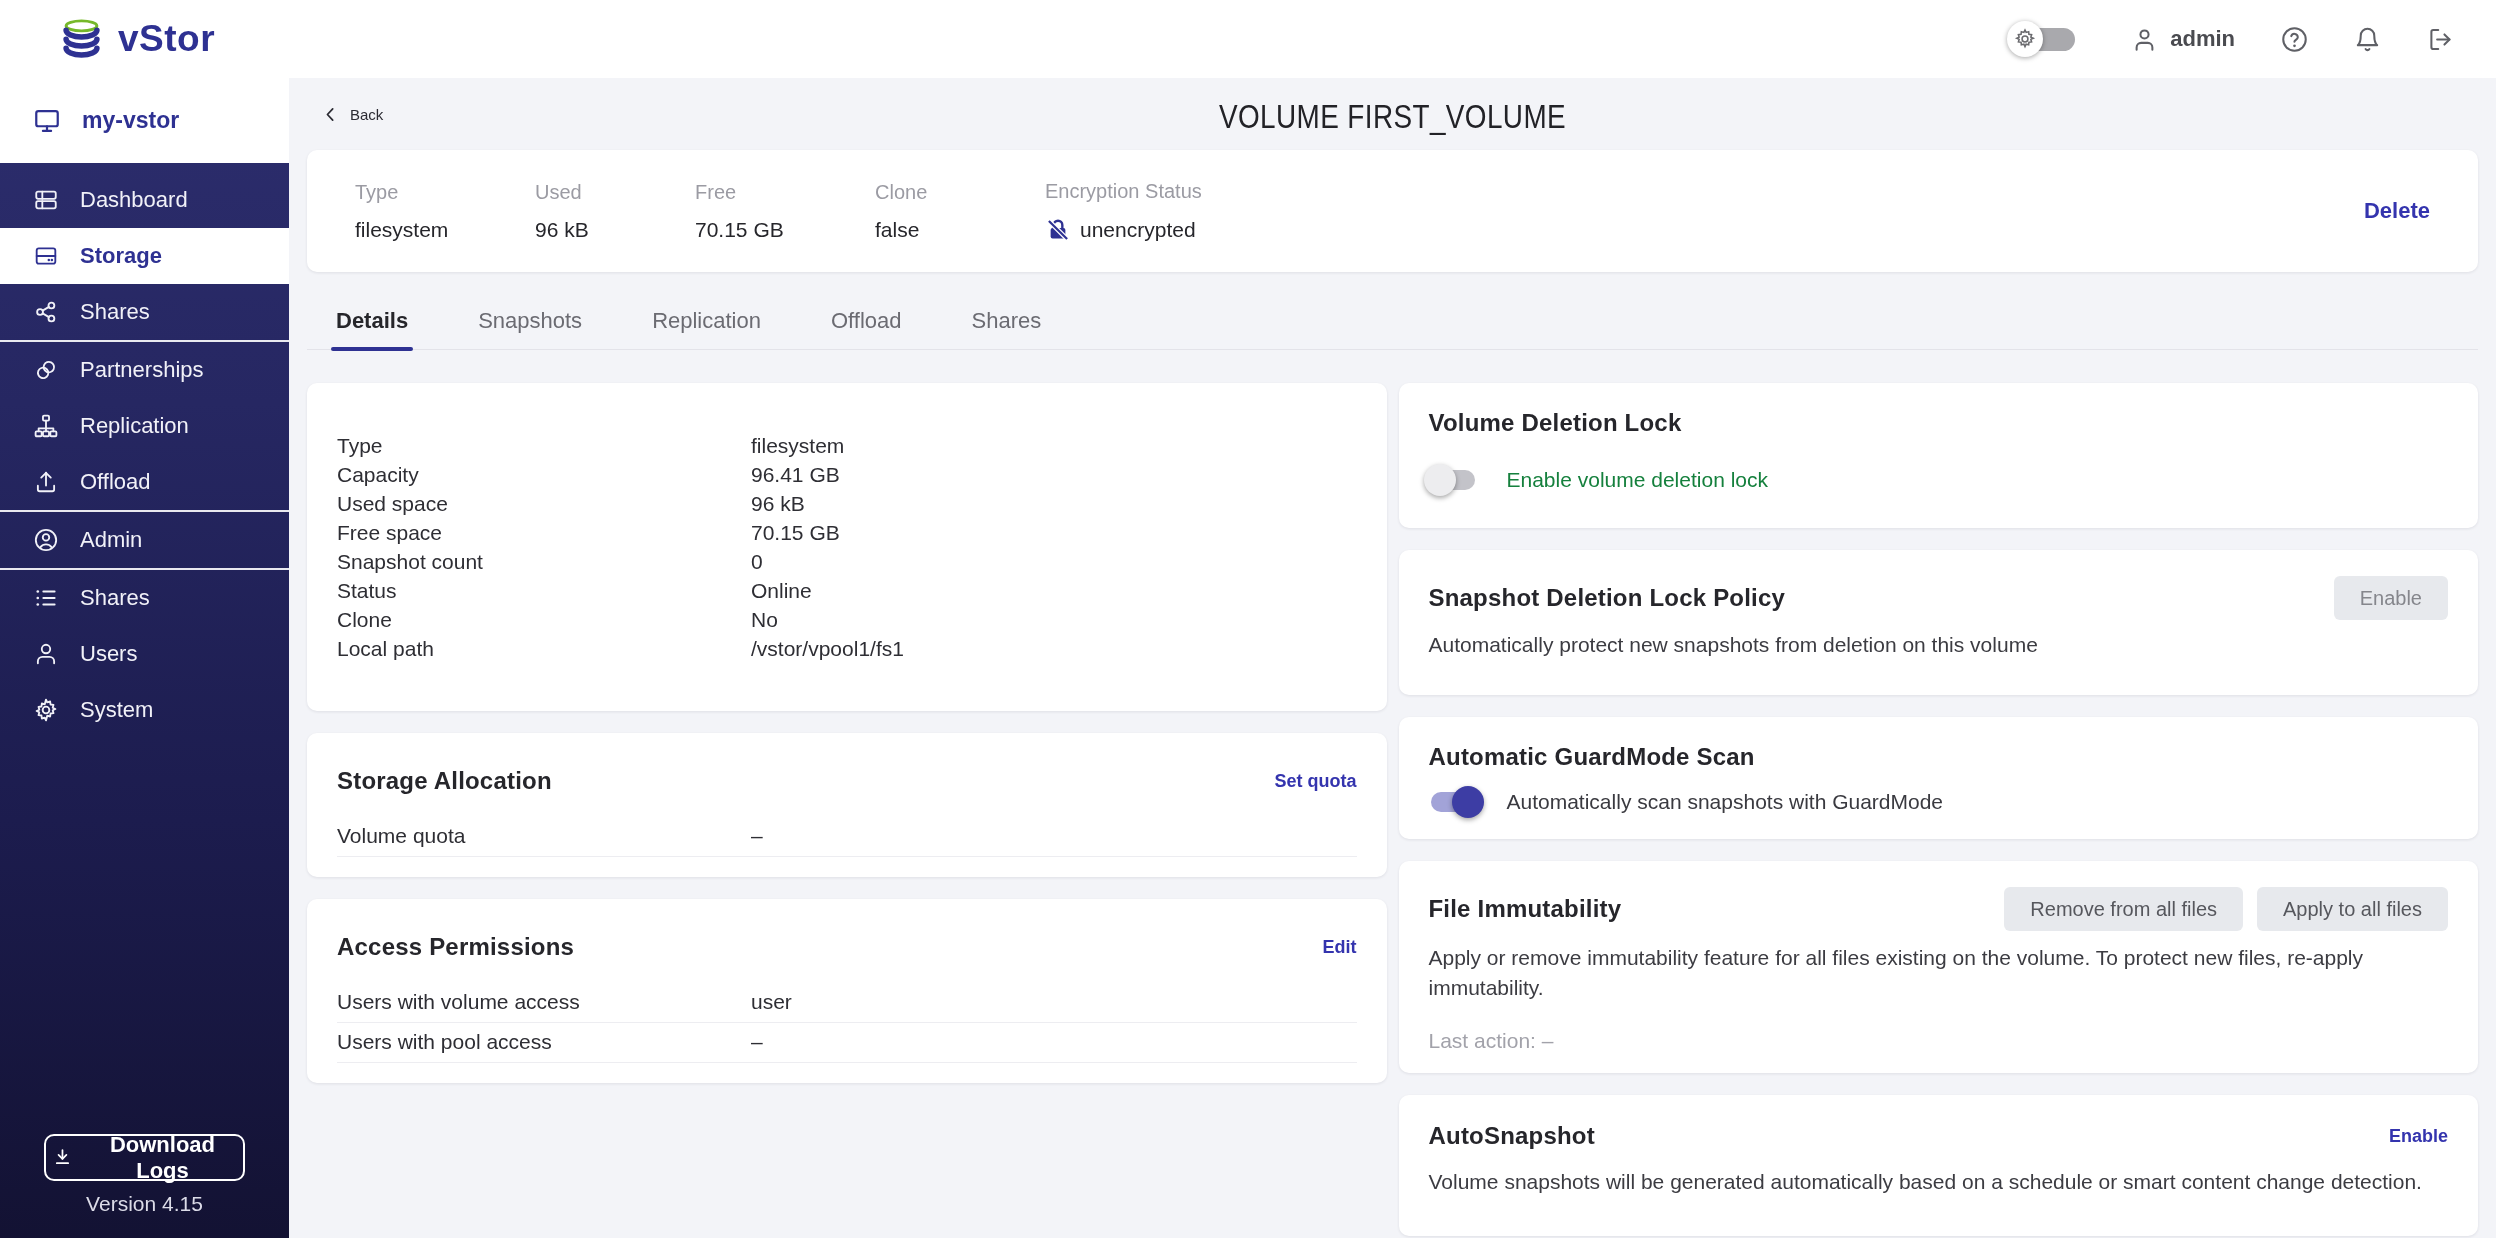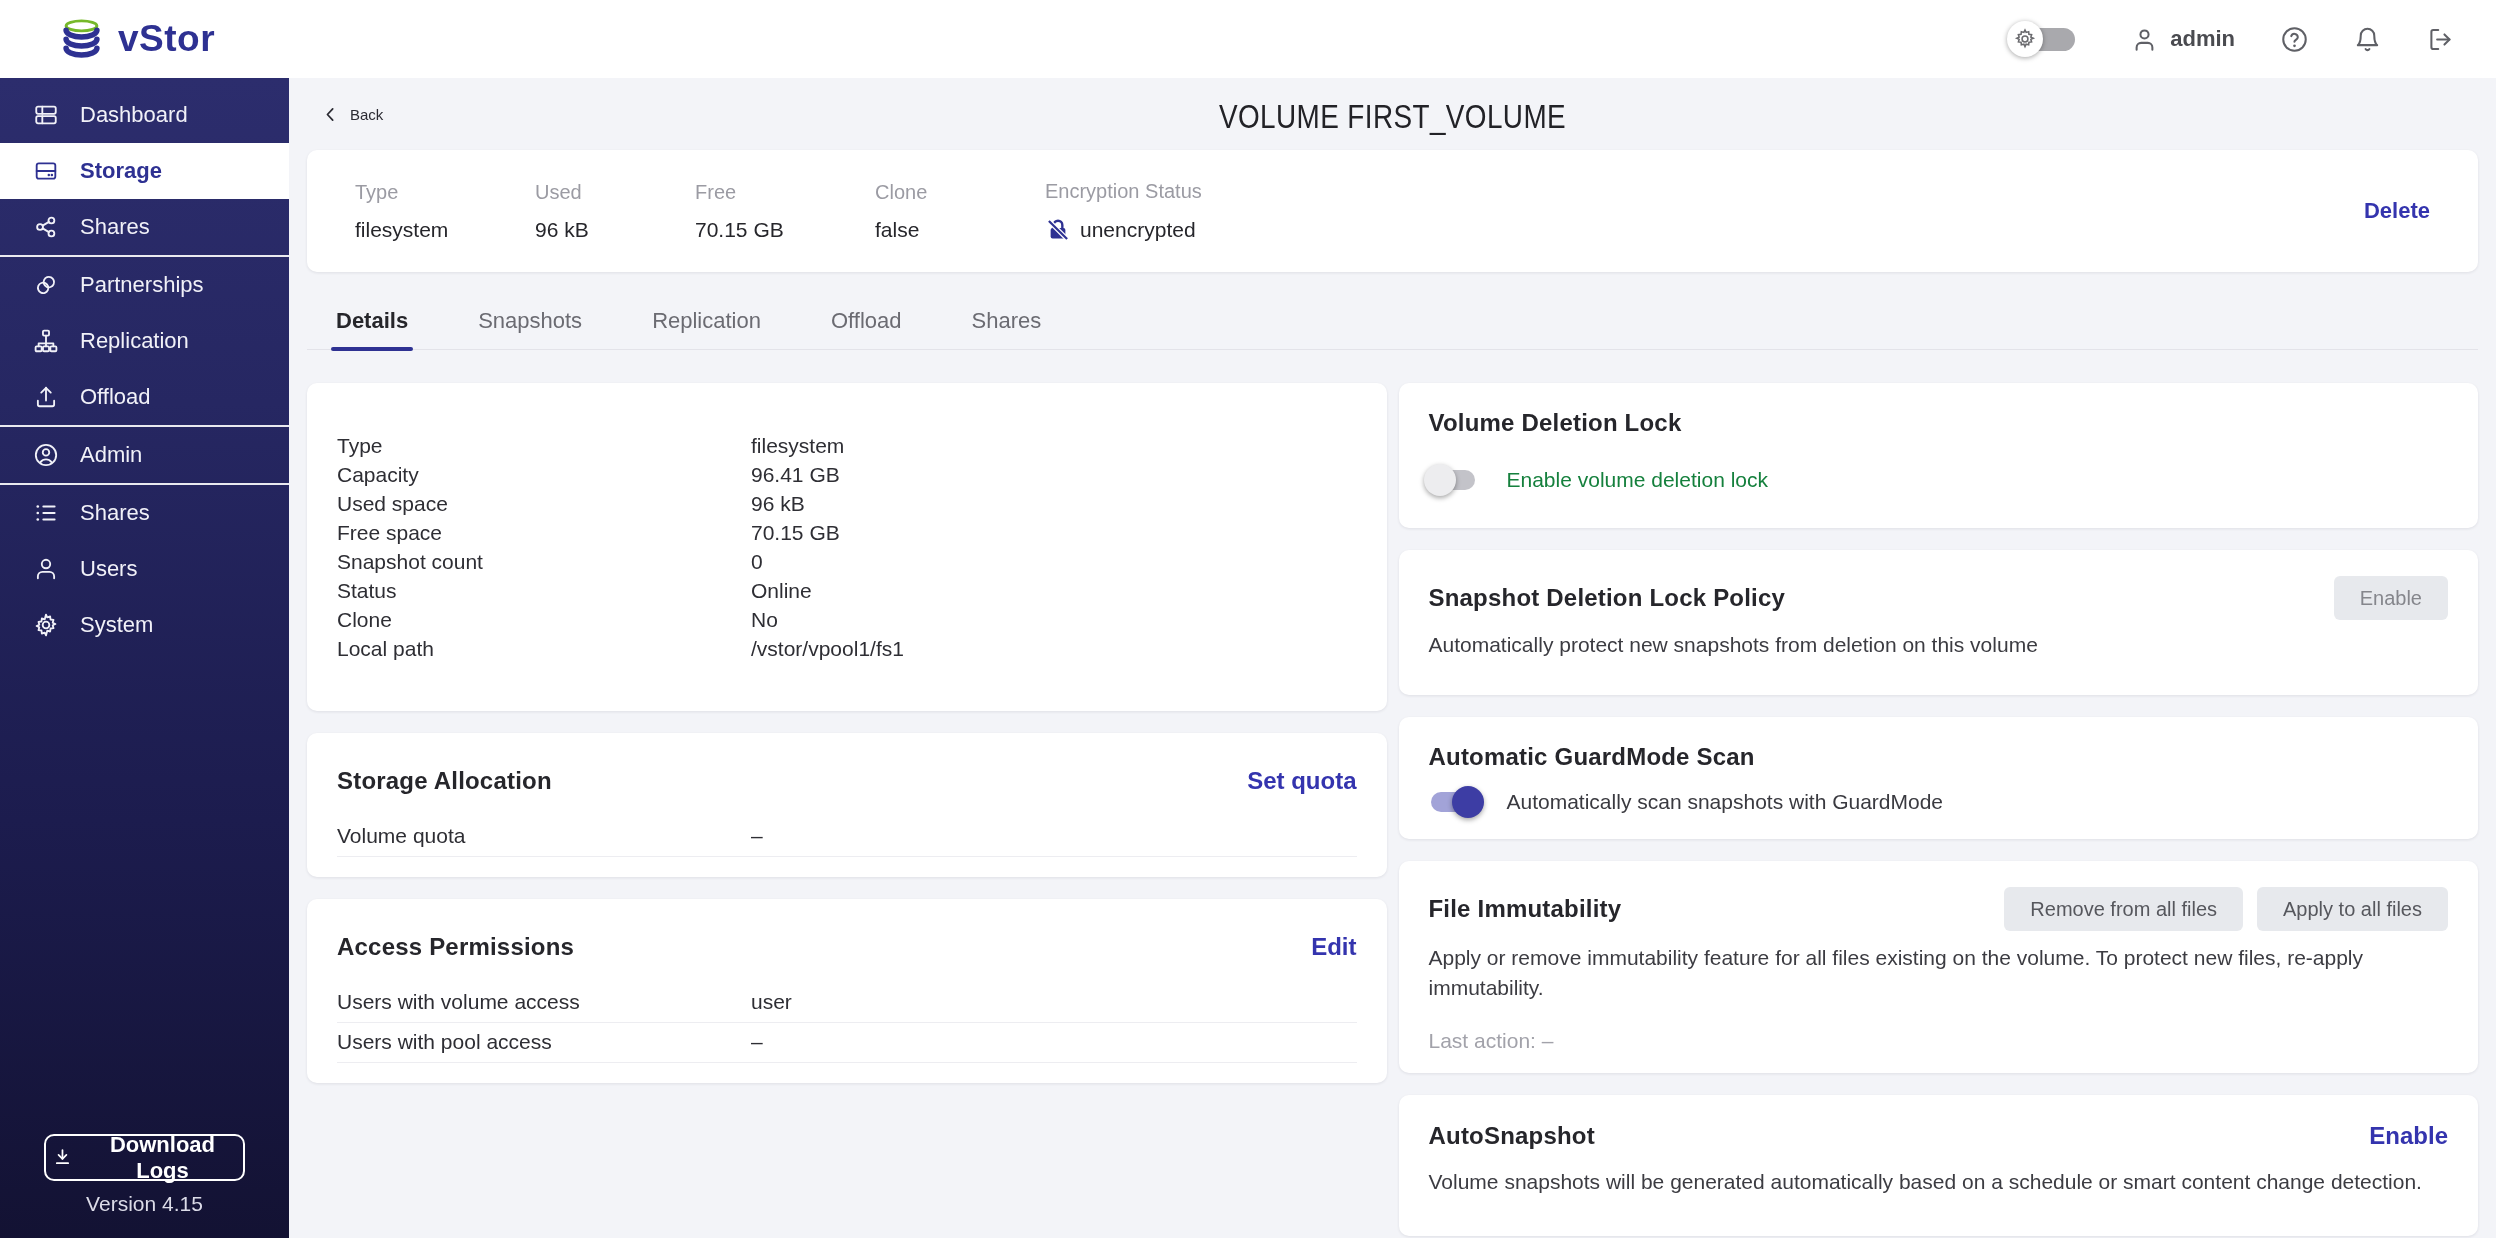--- a/index.html
+++ b/index.html
@@ -68,21 +68,21 @@
   .col { flex:1; display:flex; flex-direction:column; gap:22px; }
   .card { background:#fff; border-radius:10px; box-shadow:0 1px 3px rgba(20,20,43,.09); padding:26px 30px 20px; }
   .card h2 { margin:0; font-size:24px; font-weight:700; color:#26262b; letter-spacing:.2px; }
   .card-head { display:flex; align-items:center; justify-content:space-between; min-height:44px; }
   .card-head h2 { flex:1; }
 
   .kv-list { margin-top:22px; }
   .kv { display:flex; font-size:21px; color:#2e2e34; line-height:29px; }
   .kv .k { width:414px; flex-shrink:0; }
   .bordered .kv { padding:7px 0 8px; border-bottom:1px solid #ededf1; line-height:24px; }
-  .link { color:#3434ae; font-weight:700; font-size:24px; cursor:pointer; }
+  .link { color:#3434ae; font-weight:700; font-size:18px; cursor:pointer; }
 
   .switch-row { display:flex; align-items:center; gap:30px; margin-top:26px; }
   .switch-label { font-size:21px; color:#3a3a40; }
   .switch-label.muted { color:#15803d; }
   .switch { position:relative; width:48px; height:34px; flex-shrink:0; cursor:pointer; }
   .sw-track { position:absolute; left:2px; top:7px; width:44px; height:20px; border-radius:10px; background:#c3c3c9; }
   .sw-thumb { position:absolute; top:1px; left:-5px; width:32px; height:32px; border-radius:50%;
     background:#ededef; box-shadow:0 2px 5px rgba(0,0,0,.35); }
   .switch.on .sw-track { background:#a2a3d8; }
   .switch.on .sw-thumb { left:auto; right:-7px; background:#3d3da4; }
@@ -145,20 +145,28 @@
       <svg class="hdr-icon" viewBox="0 0 24 24">
         <path d="M10 3.5H5.5a1.6 1.6 0 0 0-1.6 1.6v13.8a1.6 1.6 0 0 0 1.6 1.6H10"></path>
         <polyline points="15.5 16.5 20 12 15.5 7.5"></polyline>
           <line x1="20" y1="12" x2="9" y2="12"></line>
       </svg>
     </button>
   </div>
 </header>
 
 <aside class="sidebar">
+  <div class="host">
+    <svg viewBox="0 0 24 24">
+      <rect x="2.8" y="3.5" width="18.4" height="13" rx="1.8"></rect>
+        <line x1="8.5" y1="20.5" x2="15.5" y2="20.5"></line>
+        <line x1="12" y1="16.5" x2="12" y2="20.5"></line>
+    </svg>
+    <span>my-vstor</span>
+  </div>
   <nav class="nav">
     <div class="nav-item">
       <svg viewBox="0 0 24 24">
         <rect x="3" y="4.3" width="18" height="6.6" rx="1.6"></rect>
           <rect x="3" y="13.1" width="18" height="6.6" rx="1.6"></rect>
         <line x1="8.6" y1="4.3" x2="8.6" y2="10.9"></line>
           <line x1="8.6" y1="13.1" x2="8.6" y2="19.7"></line>
       </svg>
       <span>Dashboard</span>
     </div>

